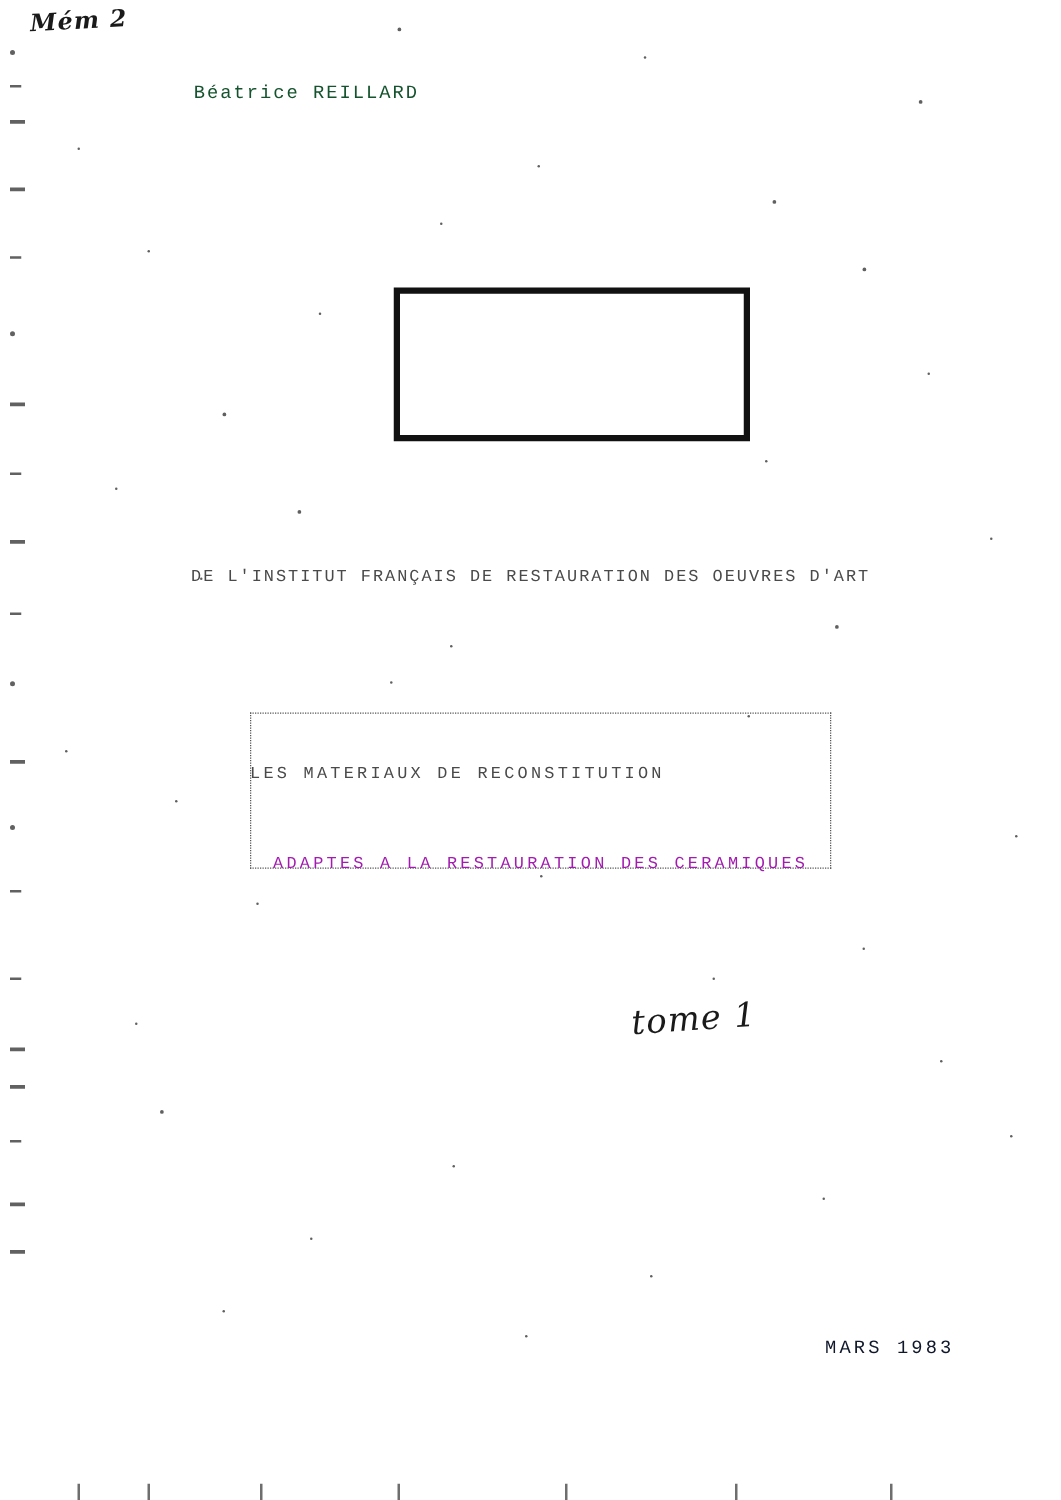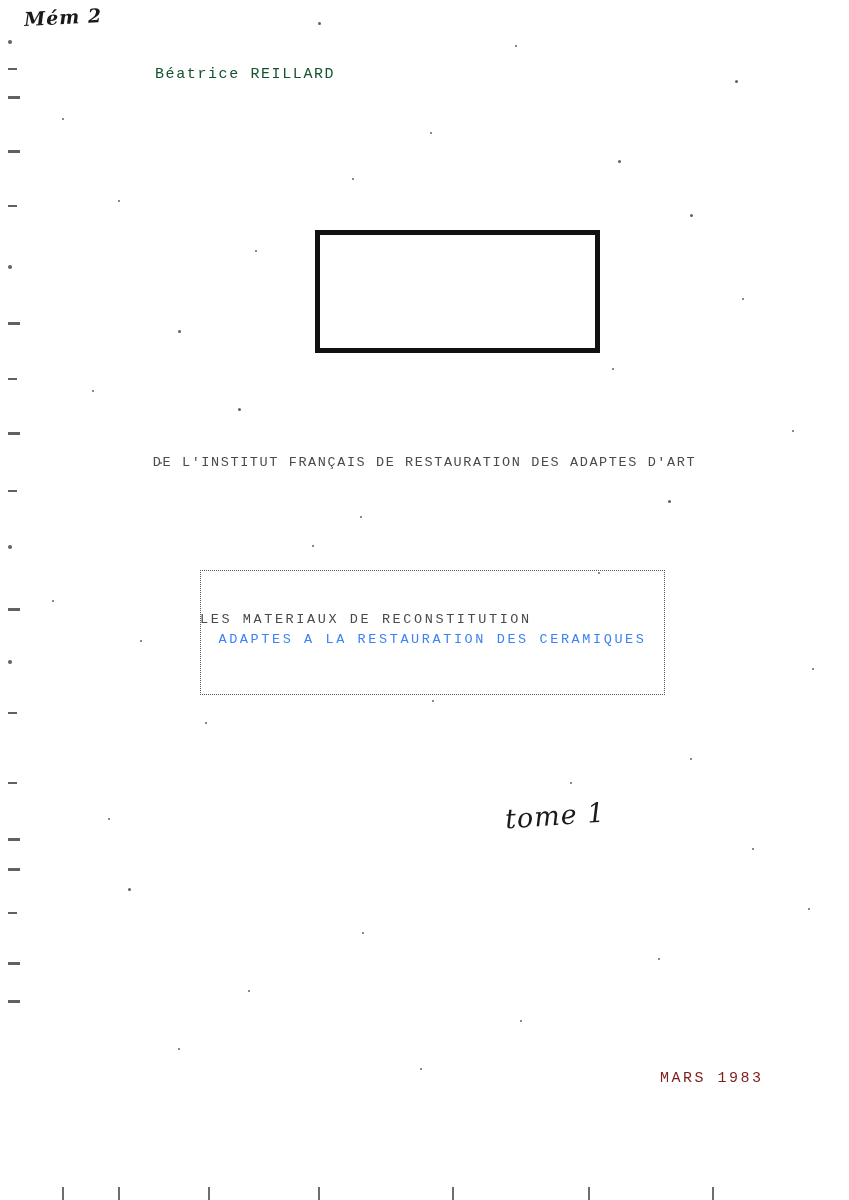--- a/index.html
+++ b/index.html
@@ -145,36 +145,36 @@
   #title-line-1 {
     top: 612px;
     left: 200px;
     width: 465px;
     text-align: left;
     font-size: 13.5px;
     letter-spacing: 2.6px;
     color: #4a4a4a;
   }
   #title-line-2 {
-    top: 632px;
+    top: 684px;
     left: 200px;
     width: 465px;
     text-align: center;
     font-size: 13.5px;
     letter-spacing: 2.6px;
-    color: #3b82f6;
+    color: #a21caf;
   }
 
   
   #date {
     top: 1070px;
     left: 660px;
     font-size: 15px;
     letter-spacing: 2.5px;
-    color: #7f1d1d;
+    color: #0f172a;
   }
 
   
   #footer {
     position: absolute;
     left: 0;
     top: 1122px;
     width: 849px;
     height: 78px;
     background: #ffffff;
@@ -215,21 +215,21 @@
   <div class="margin-mark tick" style="top:912px;"></div>
   <div class="margin-mark" style="top:962px;"></div>
   <div class="margin-mark" style="top:1000px;"></div>
 
   <div class="handwriting" id="hw-memoire-ref">Mém 2</div>
 
   <div class="typed" id="author">Béatrice REILLARD</div>
 
   <div id="stamp-box"></div>
 
-  <div class="typed" id="institute-line">DE L'INSTITUT FRANÇAIS DE RESTAURATION DES ADAPTES D'ART</div>
+  <div class="typed" id="institute-line">DE L'INSTITUT FRANÇAIS DE RESTAURATION DES OEUVRES D'ART</div>
 
   <div id="title-box"></div>
   <div class="typed" id="title-line-1">LES MATERIAUX DE RECONSTITUTION</div>
   <div class="typed" id="title-line-2">ADAPTES A LA RESTAURATION DES CERAMIQUES</div>
 
   <div class="handwriting" id="hw-tome">tome 1</div>
 
   <div class="typed" id="date">MARS 1983</div>
 
   <div class="speck" style="top:22px;left:318px;width:3px;height:3px;"></div>

